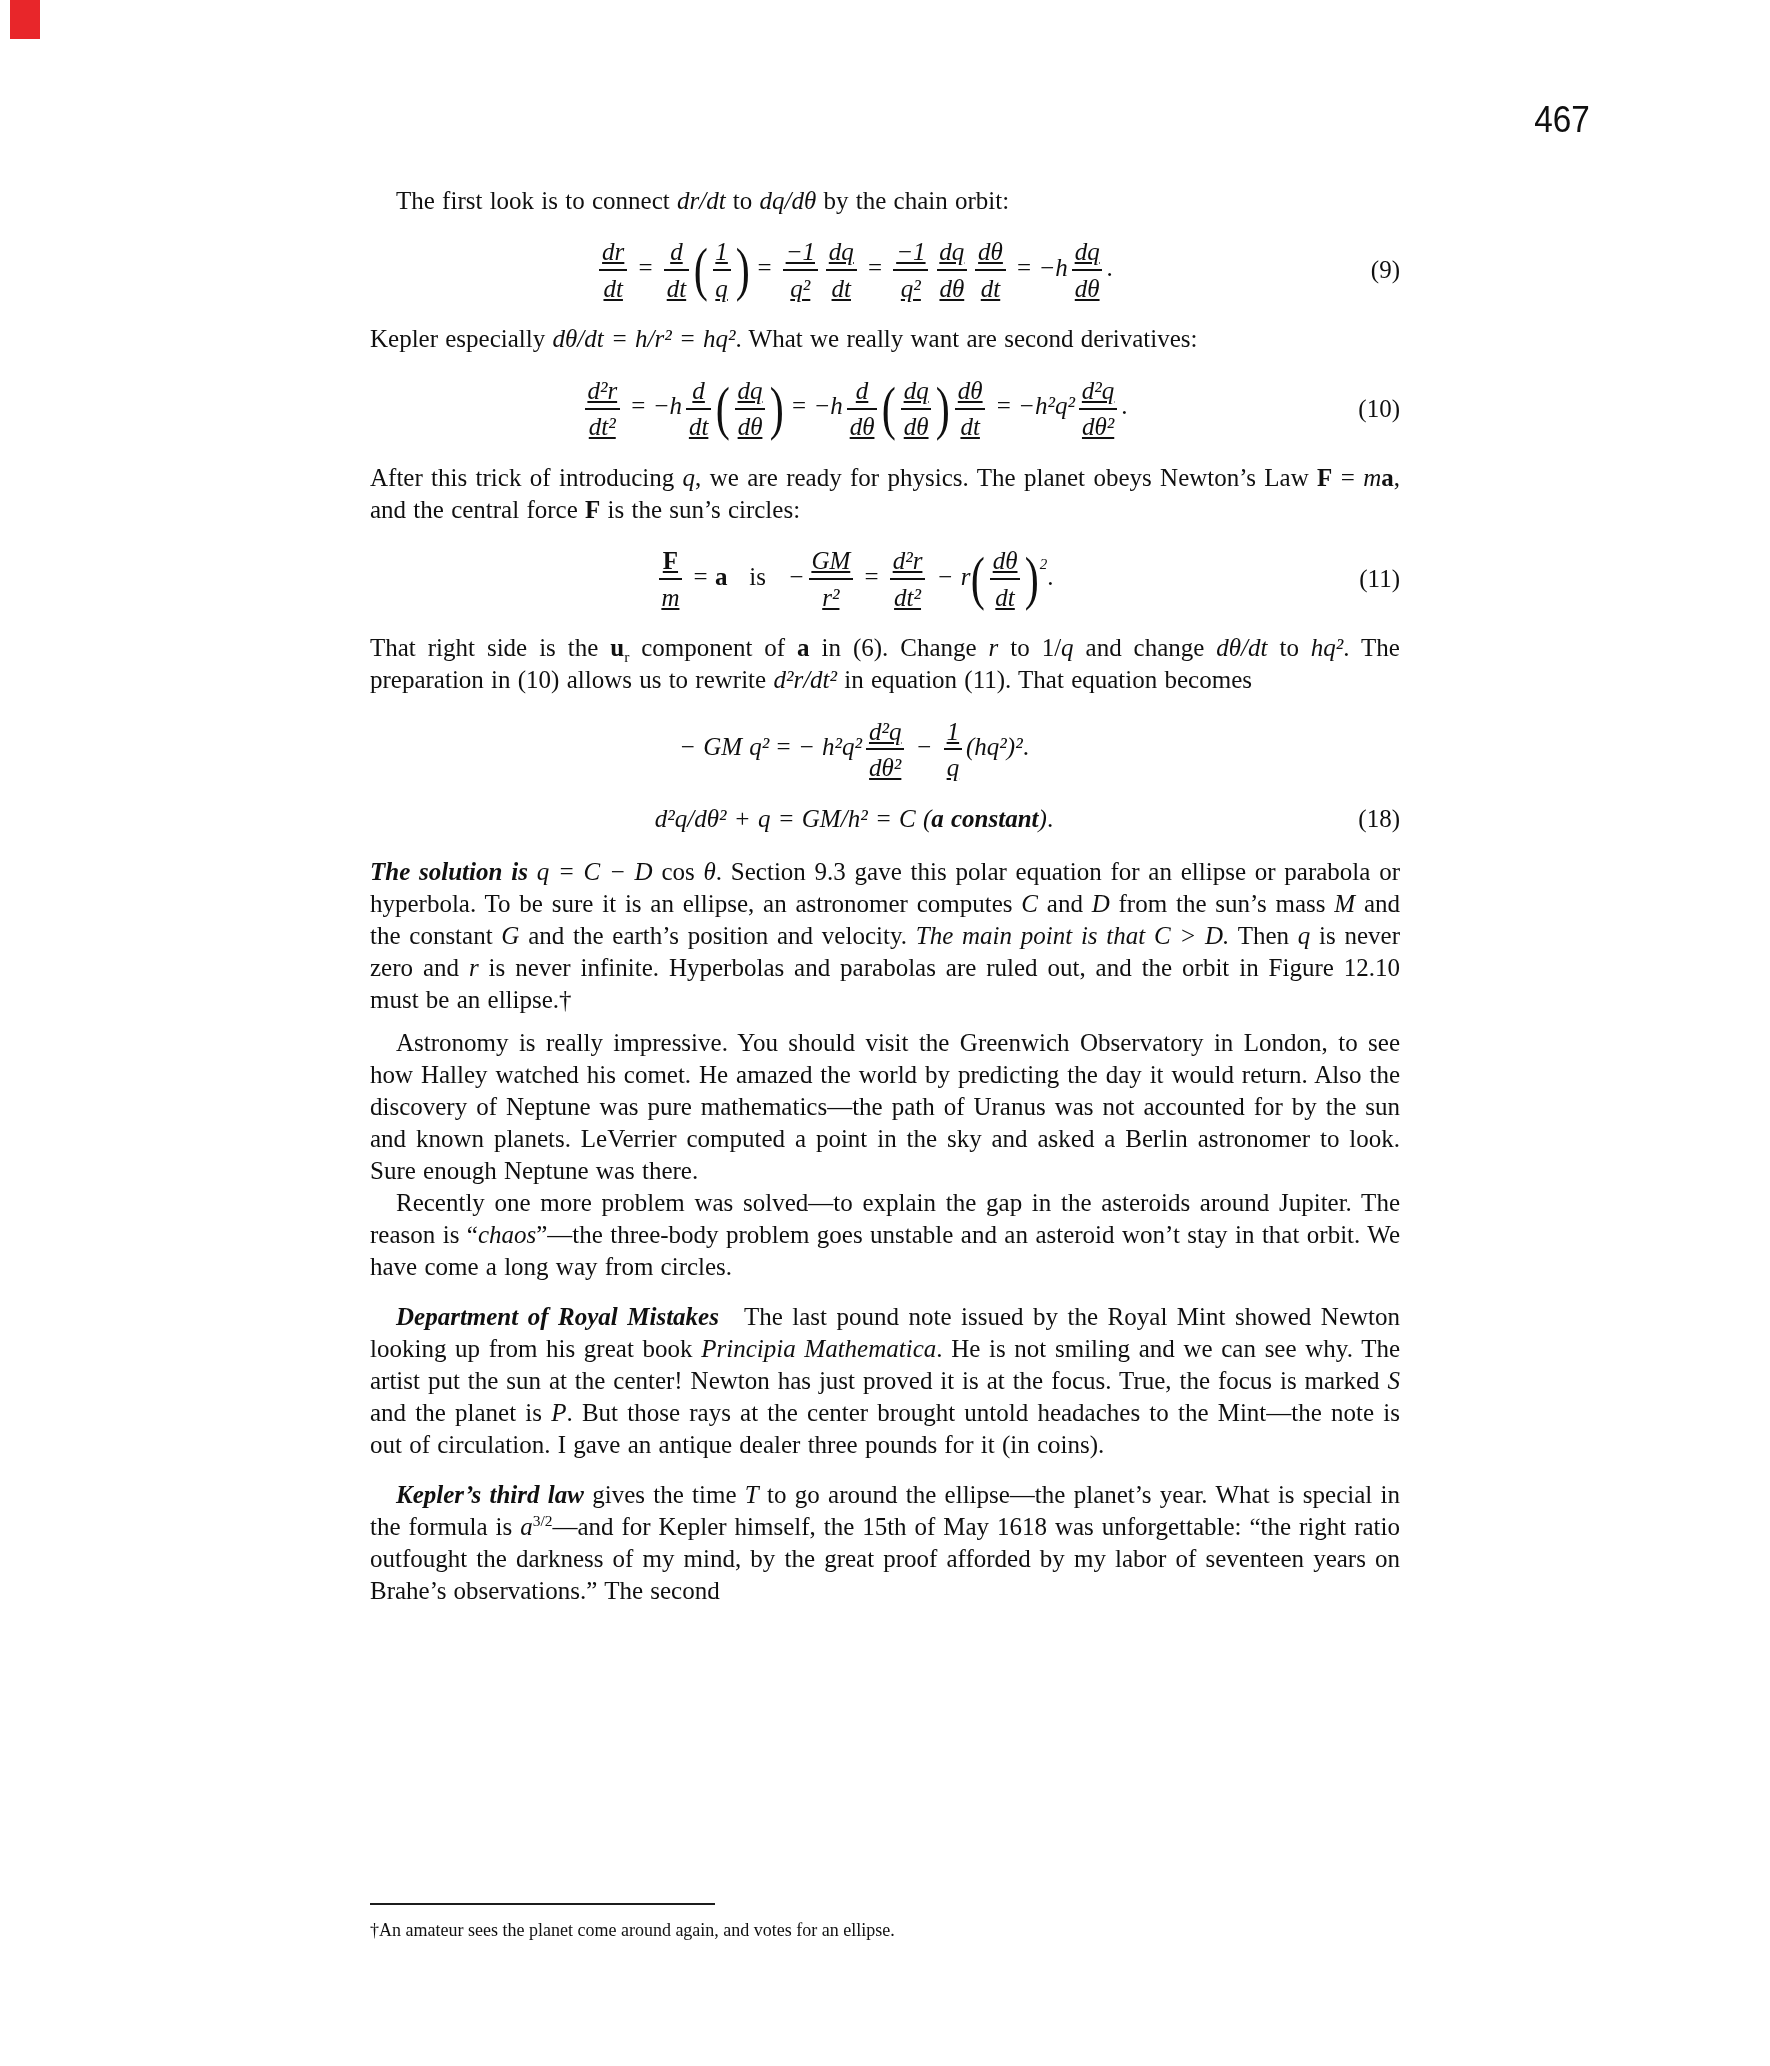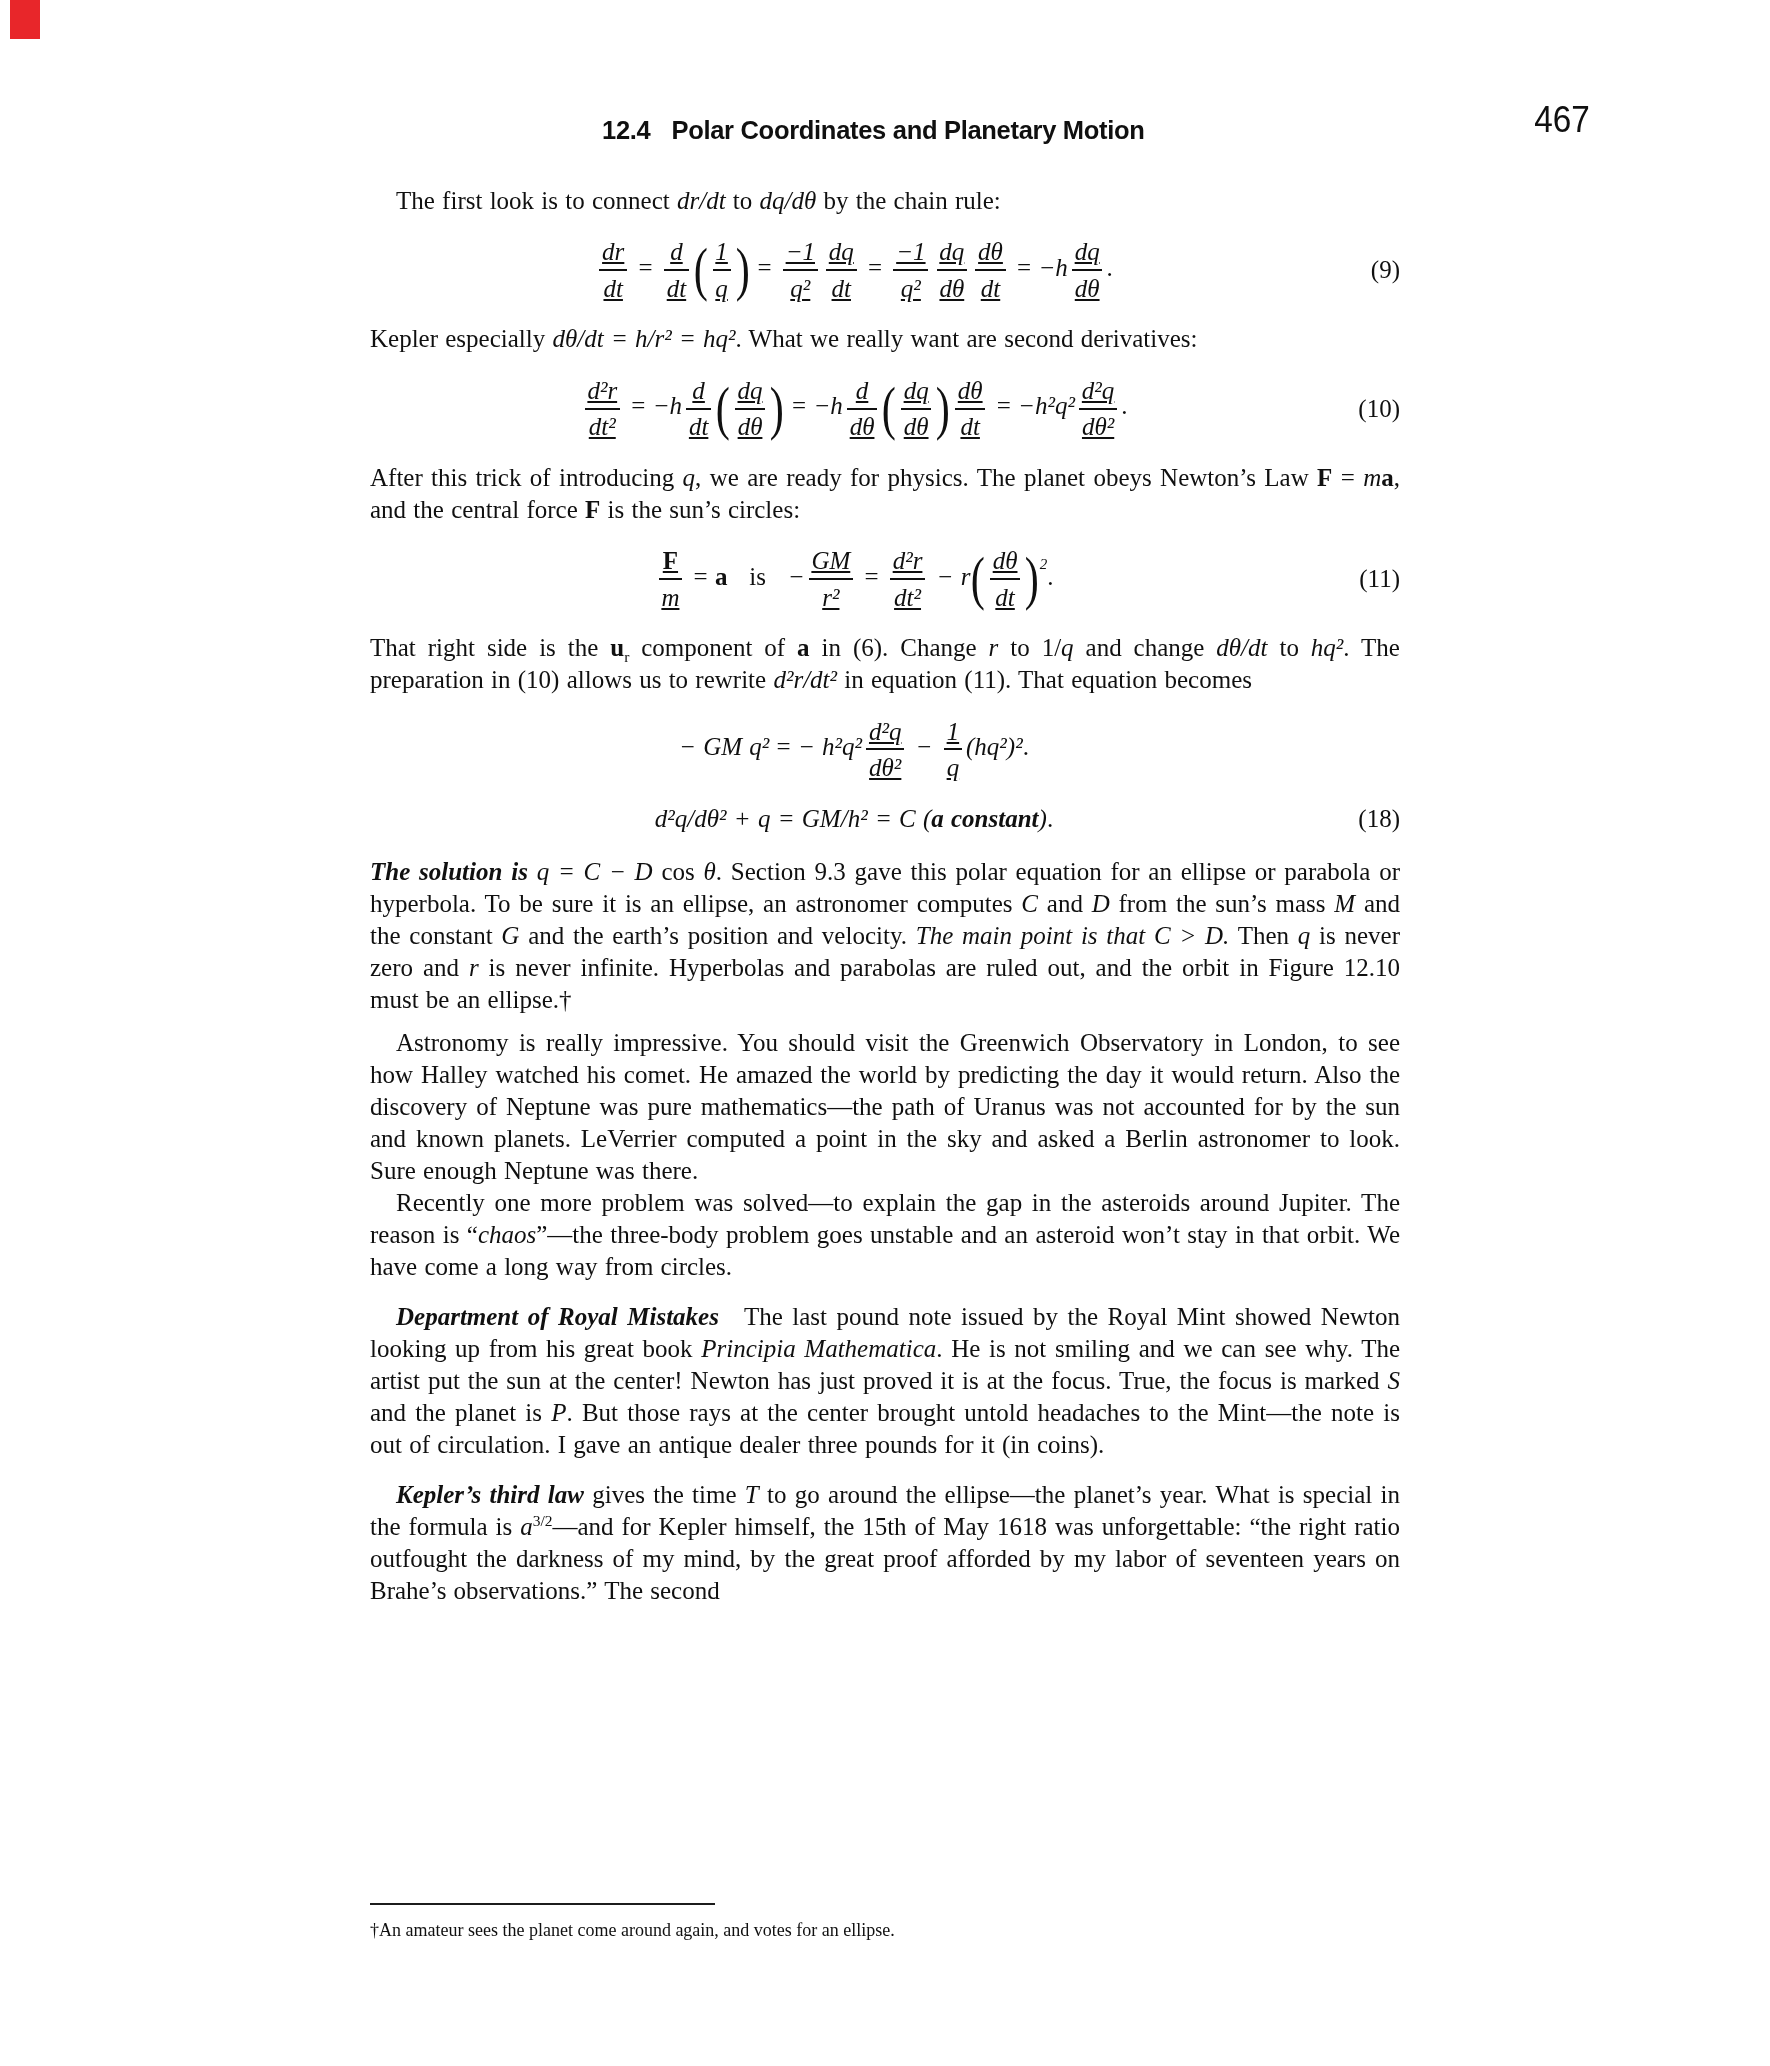--- a/index.html
+++ b/index.html
@@ -45,27 +45,24 @@
   .foot-rule{position:absolute;left:370px;top:1903px;width:345px;height:2.1px;background:#1c1c1c;}
   .footnote{position:absolute;left:370px;top:1916px;width:1030px;
         font-size:18px;line-height:28px;margin:0;}
 </style>
 </head>
 <body>
 
 <div class="page" style="background: rgb(255, 255, 255); color: rgb(16, 16, 16);">
   <div class="corner-mark" style="background: rgb(232, 38, 42);"></div>
 
-  <div class="running-head">
-    <span class="sec">12.4</span><span>Polar Coordinates and Planetary Motion</span>
-  </div>
   <div class="page-number">467</div>
 
   <div class="column">
-      <p class="para indent"><span>The first look is to connect </span><span class="it">dr/dt</span><span> to </span><span class="it">dq/dθ</span><span> by the chain rule:</span></p>
+      <p class="para indent"><span>The first look is to connect </span><span class="it">dr/dt</span><span> to </span><span class="it">dq/dθ</span><span> by the chain orbit:</span></p>
       <div class="eq-row"><span class="eq-body"><span class="frac"><span class="fr-num">dr</span><span class="fr-den">dt</span></span><span class="eq-t"> = </span><span class="frac"><span class="fr-num">d</span><span class="fr-den">dt</span></span><span class="bparen">(</span><span class="frac"><span class="fr-num">1</span><span class="fr-den">q</span></span><span class="bparen">)</span><span class="eq-t"> = </span><span class="frac"><span class="fr-num">−1</span><span class="fr-den">q²</span></span><span class="frac"><span class="fr-num">dq</span><span class="fr-den">dt</span></span><span class="eq-t"> = </span><span class="frac"><span class="fr-num">−1</span><span class="fr-den">q²</span></span><span class="frac"><span class="fr-num">dq</span><span class="fr-den">dθ</span></span><span class="frac"><span class="fr-num">dθ</span><span class="fr-den">dt</span></span><span class="eq-t"> = </span><span class="eq-i">−h</span><span class="frac"><span class="fr-num">dq</span><span class="fr-den">dθ</span></span><span class="eq-t">.</span></span><span class="eq-num">(9)</span></div>
       <p class="para"><span>Kepler especially </span><span class="it">dθ/dt = h/r² = hq²</span><span>. What we really want are second derivatives:</span></p>
       <div class="eq-row"><span class="eq-body"><span class="frac"><span class="fr-num">d²r</span><span class="fr-den">dt²</span></span><span class="eq-t"> = </span><span class="eq-i">−h</span><span class="frac"><span class="fr-num">d</span><span class="fr-den">dt</span></span><span class="bparen">(</span><span class="frac"><span class="fr-num">dq</span><span class="fr-den">dθ</span></span><span class="bparen">)</span><span class="eq-t"> = </span><span class="eq-i">−h</span><span class="frac"><span class="fr-num">d</span><span class="fr-den">dθ</span></span><span class="bparen">(</span><span class="frac"><span class="fr-num">dq</span><span class="fr-den">dθ</span></span><span class="bparen">)</span><span class="frac"><span class="fr-num">dθ</span><span class="fr-den">dt</span></span><span class="eq-t"> = </span><span class="eq-i">−h²q²</span><span class="frac"><span class="fr-num">d²q</span><span class="fr-den">dθ²</span></span><span class="eq-t">.</span></span><span class="eq-num">(10)</span></div>
       <p class="para"><span>After this trick of introducing </span><span class="it">q</span><span>, we are ready for physics. The planet obeys Newton’s Law </span><span class="bd">F</span><span> = </span><span class="it">m</span><span class="bd">a</span><span>, and the central force </span><span class="bd">F</span><span> is the sun’s circles:</span></p>
       <div class="eq-row"><span class="eq-body"><span class="frac"><span class="fr-num bd rm">F</span><span class="fr-den">m</span></span><span class="eq-t"> = </span><span class="eq-b">a</span><span class="eq-t">&nbsp;&nbsp;&nbsp;is&nbsp;&nbsp;&nbsp;</span><span class="eq-i">−</span><span class="frac"><span class="fr-num">GM</span><span class="fr-den">r²</span></span><span class="eq-t"> = </span><span class="frac"><span class="fr-num">d²r</span><span class="fr-den">dt²</span></span><span class="eq-i"> − r</span><span class="bparen">(</span><span class="frac"><span class="fr-num">dθ</span><span class="fr-den">dt</span></span><span class="bparen">)</span><sup class="eq-sup rm">2</sup><span class="eq-t">.</span></span><span class="eq-num">(11)</span></div>
       <p class="para"><span>That right side is the </span><span class="bd">u</span><sub>r</sub><span> component of </span><span class="bd">a</span><span> in (6). Change </span><span class="it">r</span><span> to 1/</span><span class="it">q</span><span> and change </span><span class="it">dθ/dt</span><span> to </span><span class="it">hq²</span><span>. The preparation in (10) allows us to rewrite </span><span class="it">d²r/dt²</span><span> in equation (11). That equation becomes</span></p>
       <div class="eq-row"><span class="eq-body"><span class="eq-i">− GM q²</span><span class="eq-t"> = </span><span class="eq-i">− h²q²</span><span class="frac"><span class="fr-num">d²q</span><span class="fr-den">dθ²</span></span><span class="eq-i"> − </span><span class="frac"><span class="fr-num">1</span><span class="fr-den">q</span></span><span class="eq-i">(hq²)²</span><span class="eq-t">.</span></span></div>
       <div class="eq-row"><span class="eq-body"><span class="eq-i">d²q/dθ² + q = GM/h² = C (</span><span class="eq-bi">a constant</span><span class="eq-i">)</span><span class="eq-t">.</span></span><span class="eq-num">(18)</span></div>
       <p class="para"><span class="bi">The solution is </span><span class="it">q = C − D</span><span> cos </span><span class="it">θ</span><span>. Section 9.3 gave this polar equation for an ellipse or parabola or hyperbola. To be sure it is an ellipse, an astronomer computes </span><span class="it">C</span><span> and </span><span class="it">D</span><span> from the sun’s mass </span><span class="it">M</span><span> and the constant </span><span class="it">G</span><span> and the earth’s position and velocity. </span><span class="it">The main point is that C &gt; D.</span><span> Then </span><span class="it">q</span><span> is never zero and </span><span class="it">r</span><span> is never infinite. Hyperbolas and parabolas are ruled out, and the orbit in Figure 12.10 must be an ellipse.†</span></p>
       <p class="para indent" style="margin-top: 11px;"><span>Astronomy is really impressive. You should visit the Greenwich Observatory in London, to see how Halley watched his comet. He amazed the world by predicting the day it would return. Also the discovery of Neptune was pure mathematics—the path of Uranus was not accounted for by the sun and known planets. LeVerrier computed a point in the sky and asked a Berlin astronomer to look. Sure enough Neptune was there.</span></p>

